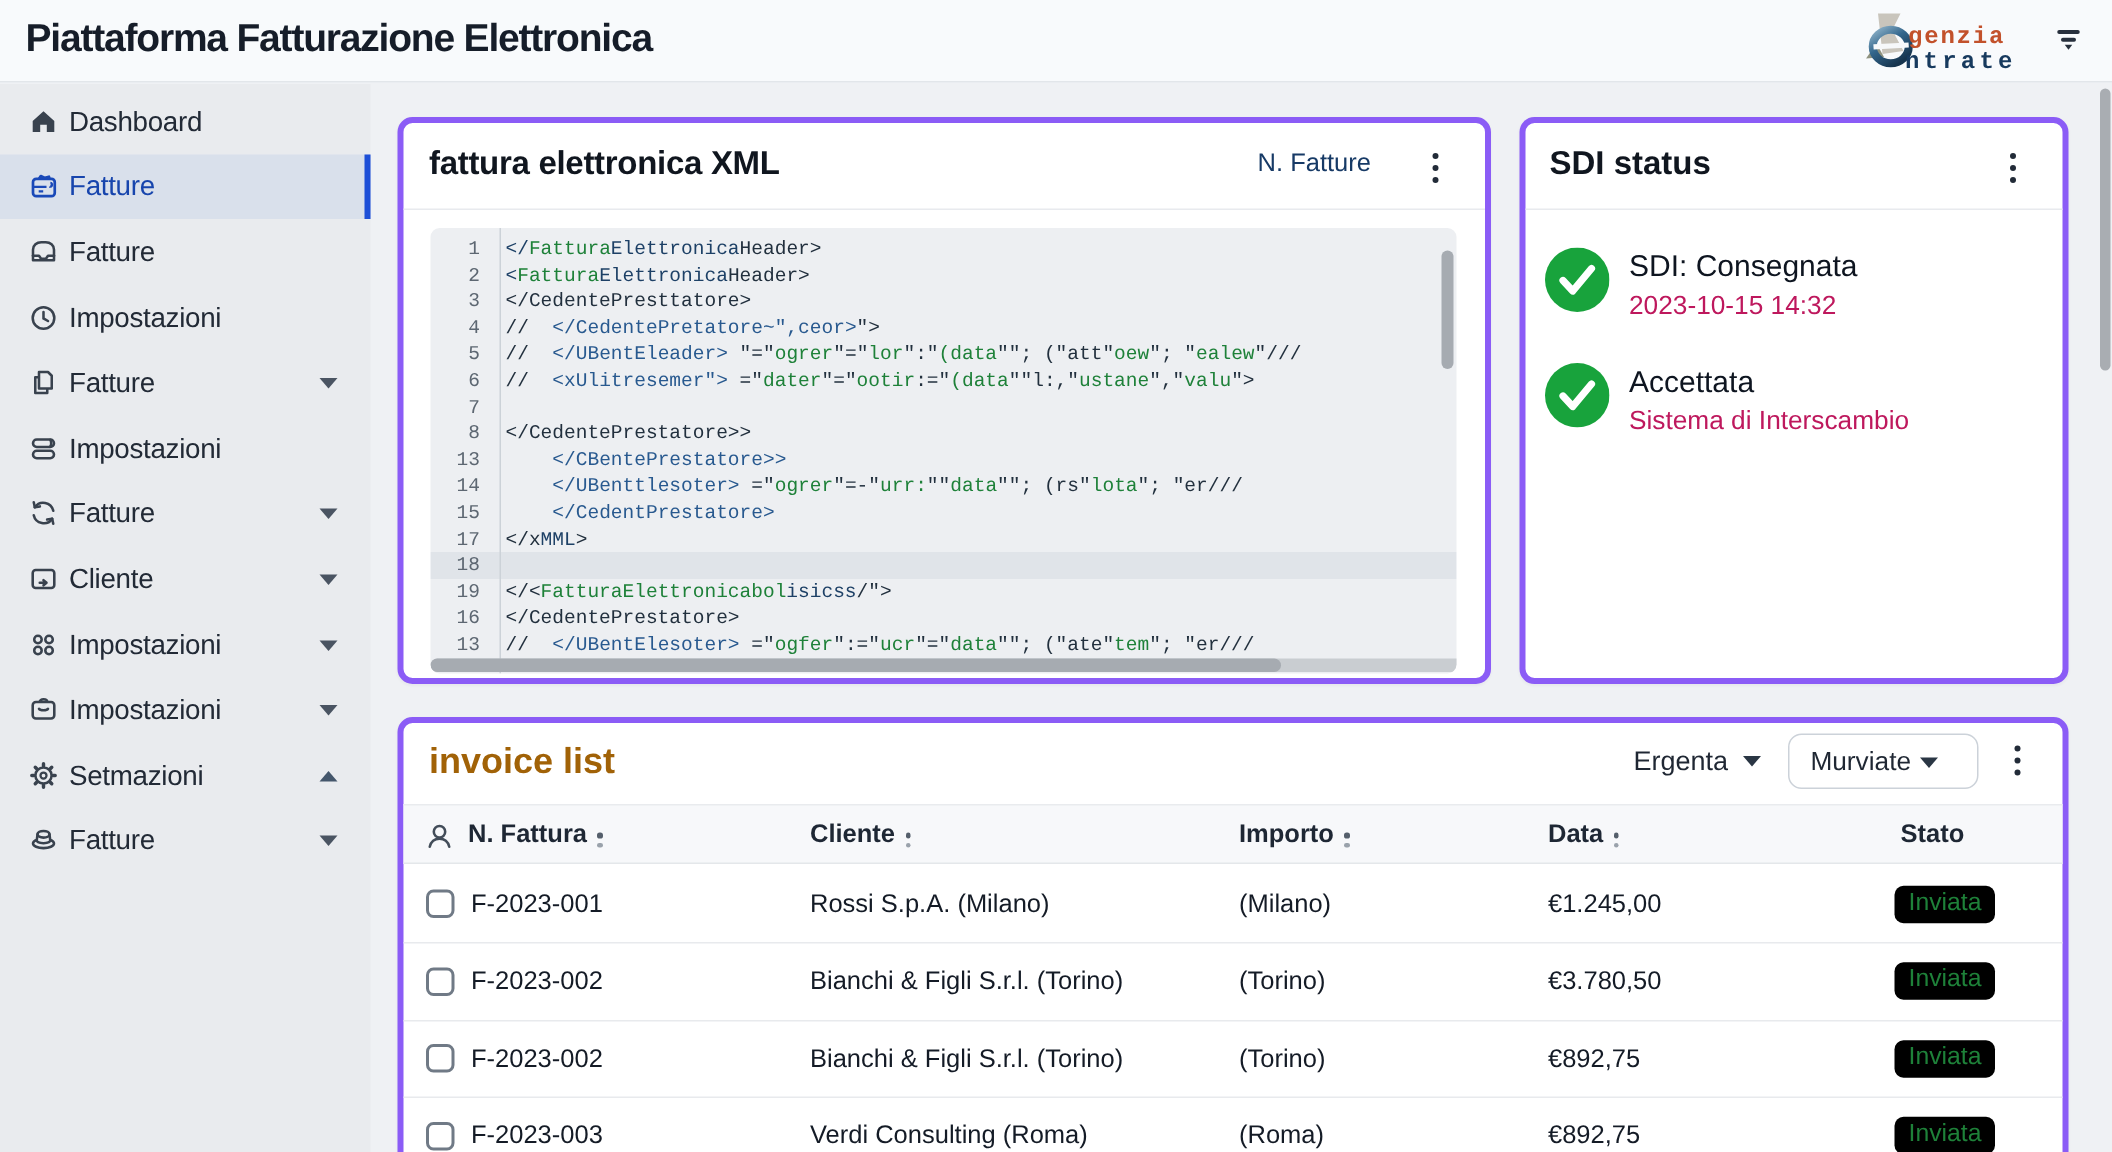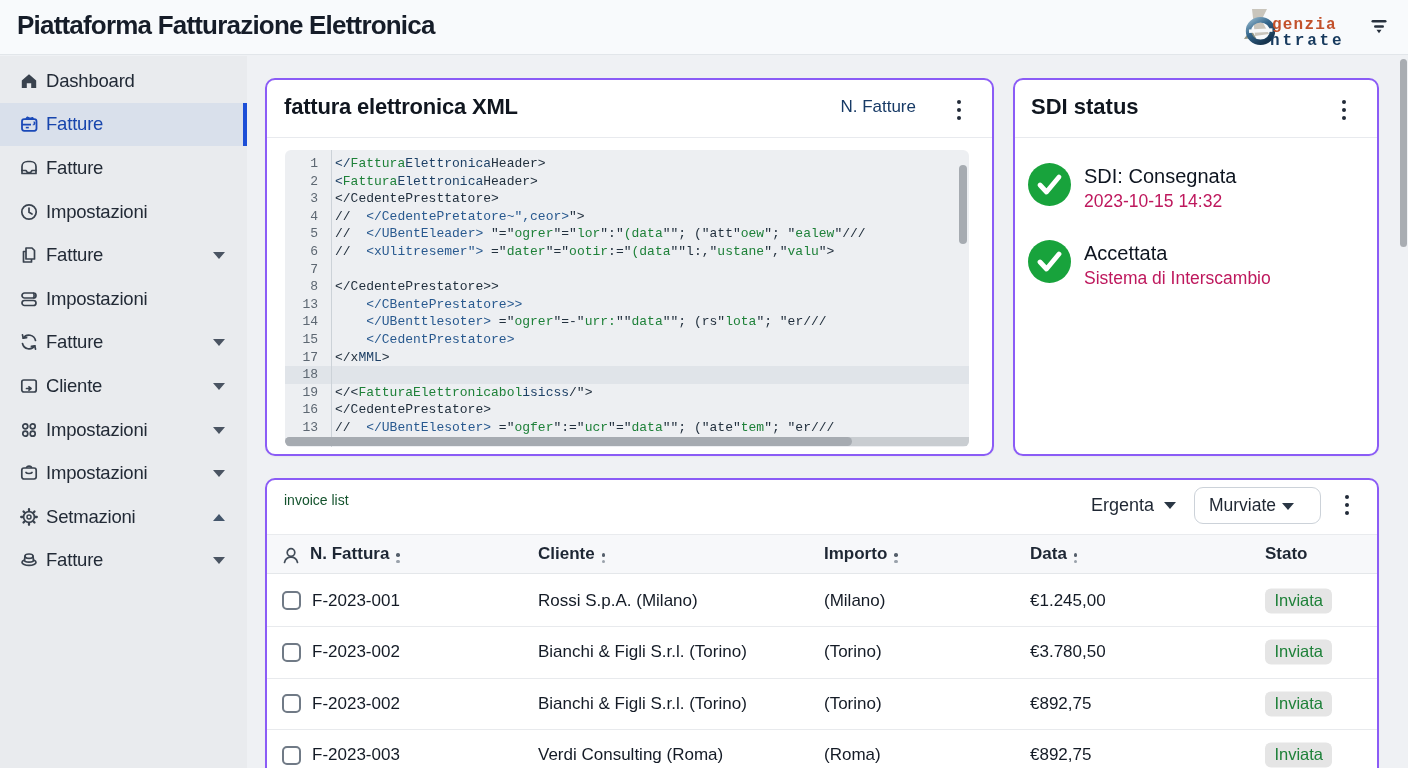--- a/index.html
+++ b/index.html
@@ -24,21 +24,21 @@
   .nav-item .lbl { letter-spacing:-0.2px; }
   .nav-item.sel { background:#d9e0eb; color:#1745ad; }
   .nav-item.sel::after { content:""; position:absolute; right:0; top:0; bottom:0;
     width:4px; background:#1d4fd7; }
   .caret { position:absolute; right:22px; top:50%; margin-top:-3px;
     width:0; height:0; border-left:6px solid transparent; border-right:6px solid transparent;
     border-top:7px solid #4a5462; }
   .caret.up { border-top:none; border-bottom:7px solid #44566b; }
 
   
-  .card { position:absolute; background:#fff; border:2px solid #8b5cf6; border-radius:10px;
+  .card { position:absolute; background:#fff; border:4px solid #8b5cf6; border-radius:10px;
     box-shadow:0 1px 2px rgba(16,24,40,.04); }
   .card-h { position:relative; border-bottom:1px solid #e8eaee; }
   .kebab { position:absolute; width:4px; }
   .kebab i { display:block; width:4px; height:4px; border-radius:50%; background:#222b38; margin-bottom:4px; }
 
   
   #cardxml { left:265px; top:78px; width:729px; height:378px; }
   #cardxml .card-h { height:58px; }
   #cardxml .title { position:absolute; left:17px; top:14px; font-size:22px; font-weight:700; color:#10161f; letter-spacing:-0.2px; }
   #cardxml .nfat { position:absolute; right:76px; top:17px; font-size:17px; color:#173a66; font-weight:500; }
@@ -68,21 +68,21 @@
   #cardsdi .title { position:absolute; left:16px; top:14px; font-size:22px; font-weight:700; color:#10161f; }
   #cardsdi .kebab { right:31px; top:20px; }
   .sdi-item { position:absolute; left:13px; }
   .sdi-item svg { position:absolute; left:0; top:0; }
   .sdi-t1 { position:absolute; left:56px; top:2px; font-size:20px; font-weight:500; color:#0e1520; white-space:nowrap; }
   .sdi-t2 { position:absolute; left:56px; top:28px; font-size:17.5px; color:#be185d; white-space:nowrap; }
 
   
   #cardinv { left:265px; top:478px; width:1114px; height:380px; }
   #cardinv .card-h { height:54px; border-bottom:none; }
-  #cardinv .title { position:absolute; left:17px; top:12px; font-size:14px; font-weight:400; color:#14532d; }
+  #cardinv .title { position:absolute; left:17px; top:12px; font-size:24px; font-weight:700; color:#a16207; }
   .ergenta { position:absolute; right:201px; top:15px; font-size:18px; color:#1f2733; font-weight:500; }
   .ergenta .caret2 { display:inline-block; margin-left:10px; margin-bottom:2px;
     width:0; height:0; border-left:6px solid transparent; border-right:6px solid transparent; border-top:7px solid #2a3644; }
   .murbtn { position:absolute; right:56px; top:7px; width:127px; height:37px;
     background:#fff; border:1px solid #ccd2d9; border-radius:9px;
     font-size:17.5px; color:#1f2733; font-weight:500; text-align:center; line-height:35px; padding-right:12px; }
   .murbtn .caret2 { display:inline-block; margin-left:6px; margin-bottom:1px;
     width:0; height:0; border-left:6px solid transparent; border-right:6px solid transparent; border-top:7px solid #2a3644; }
   #cardinv .kebab { right:28px; top:15px; }
 
@@ -93,21 +93,21 @@
   .sort { display:inline-block; width:4px; margin-left:7px; position:relative; top:-2px; }
   .sort i { display:block; width:3.5px; height:3.5px; border-radius:50%; background:#555f6b; margin-bottom:3px; }
   .sort i+i { background:#9aa2ab; margin-bottom:0; }
 
   .trow { position:absolute; left:0; width:100%; height:51.5px; border-bottom:1px solid #e8eaed;
     font-size:17px; color:#141b26; }
   .trow span { position:absolute; top:50%; transform:translateY(-50%); white-space:nowrap; }
   .cbx { position:absolute; left:15px; top:50%; margin-top:-9.5px; width:19px; height:19px;
     border:2px solid #707a86; border-radius:5px; }
   .badge { position:absolute; right:45px; top:50%; transform:translateY(-50%);
-    background:#e5e5e5; color:#1e8139; border-radius:6px; font-size:16.5px;
+    background:#000000; color:#1e8139; border-radius:6px; font-size:16.5px;
     padding:2px 9px 4px; }
 
   .c1 { left:45px; }
   .c2 { left:271px; }
   .c3 { left:557px; }
   .c4 { left:763px; }
 
   
   .pagescroll { position:absolute; right:1px; top:59px; width:7px; height:188px;
     background:#a9adb2; border-radius:4px; z-index:9; }

